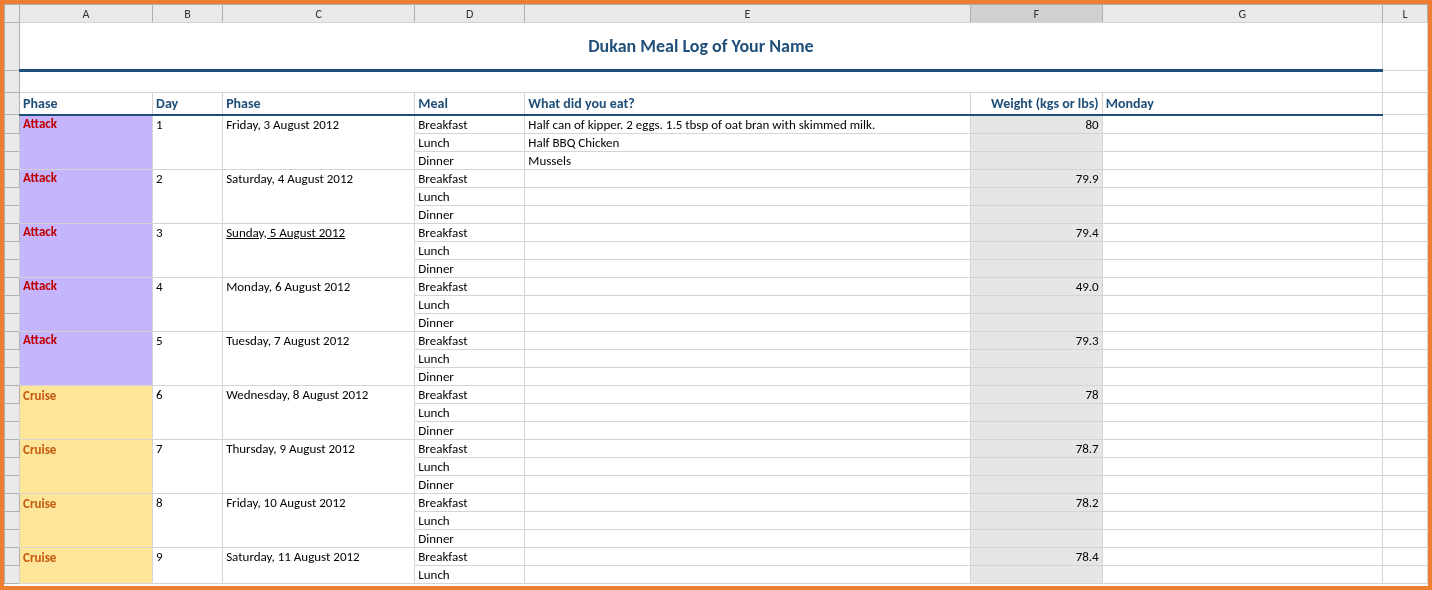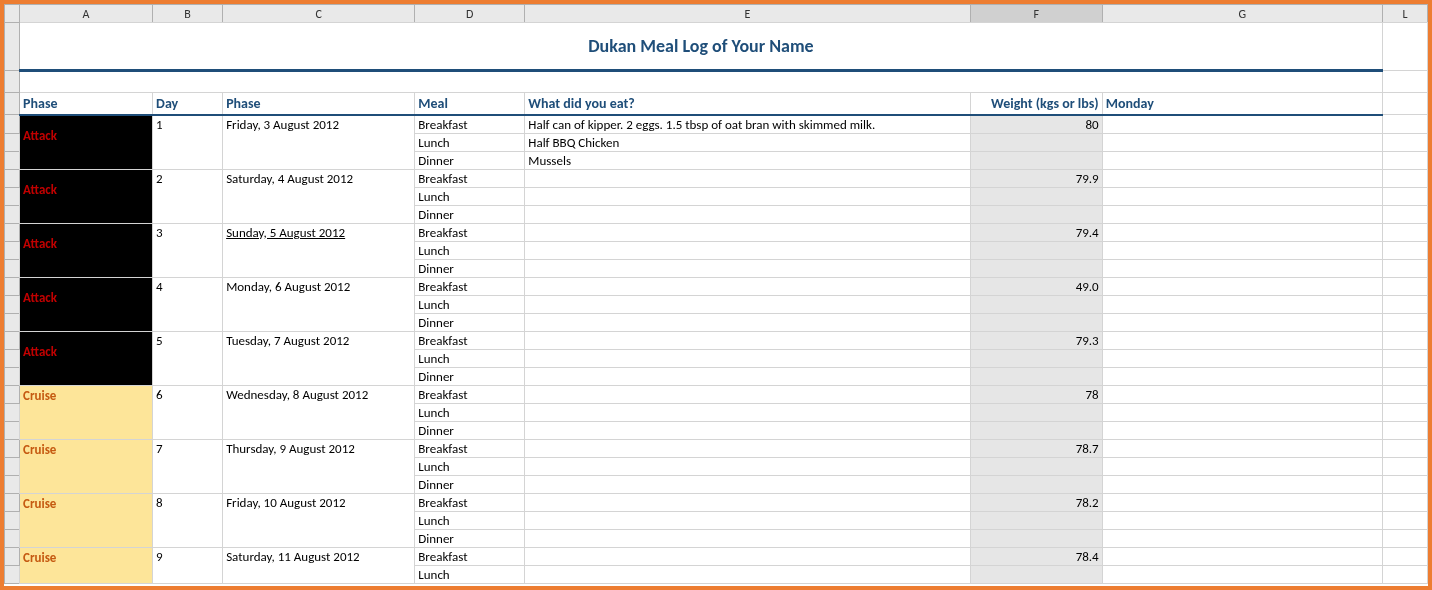--- a/index.html
+++ b/index.html
@@ -88,21 +88,21 @@
   tr.hdr td.h {
     color: #1F4E79;
     font-weight: bold;
     font-size: 14px;
     border-bottom: 2px solid #1F4E79;
     height: 22px;
     white-space: nowrap;
   }
   td.wt { text-align: right; margin-top: 6px; }
   
-  td.attack { background: #000000; color: #C00000; font-weight: 600; vertical-align: top; padding-top:12px;}
+  td.attack { background: #c4b5fd; color: #C00000; font-weight: 600; vertical-align: top; padding-top:0;}
   td.cruise { background: #FDE599; color: #C55A11; font-weight: 600; vertical-align: top; padding-top:2px;}
   
   td.colF { background: #e6e6e6; }
   tr.hdr td.colF { background: transparent; }
   
   tr.grp-top td.cell { border-top: 1px solid #808080; }
 </style>
 </head>
 <body>
 

